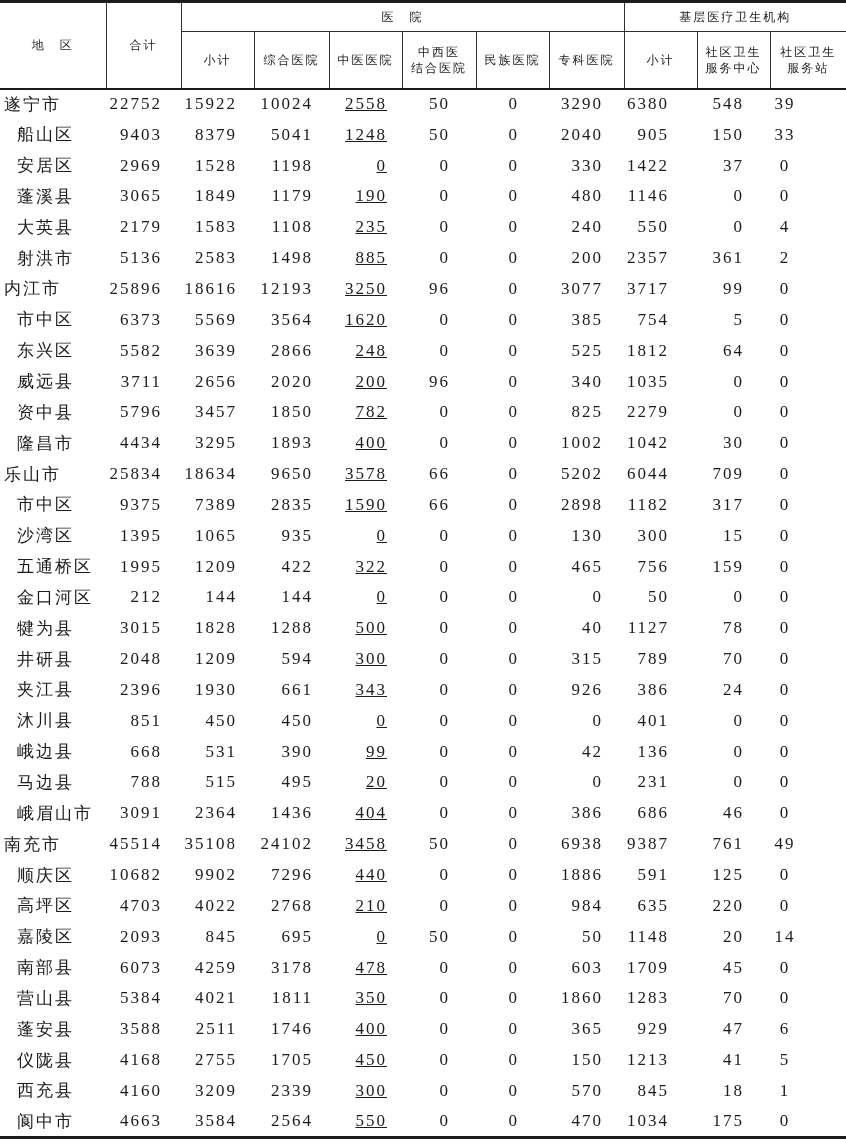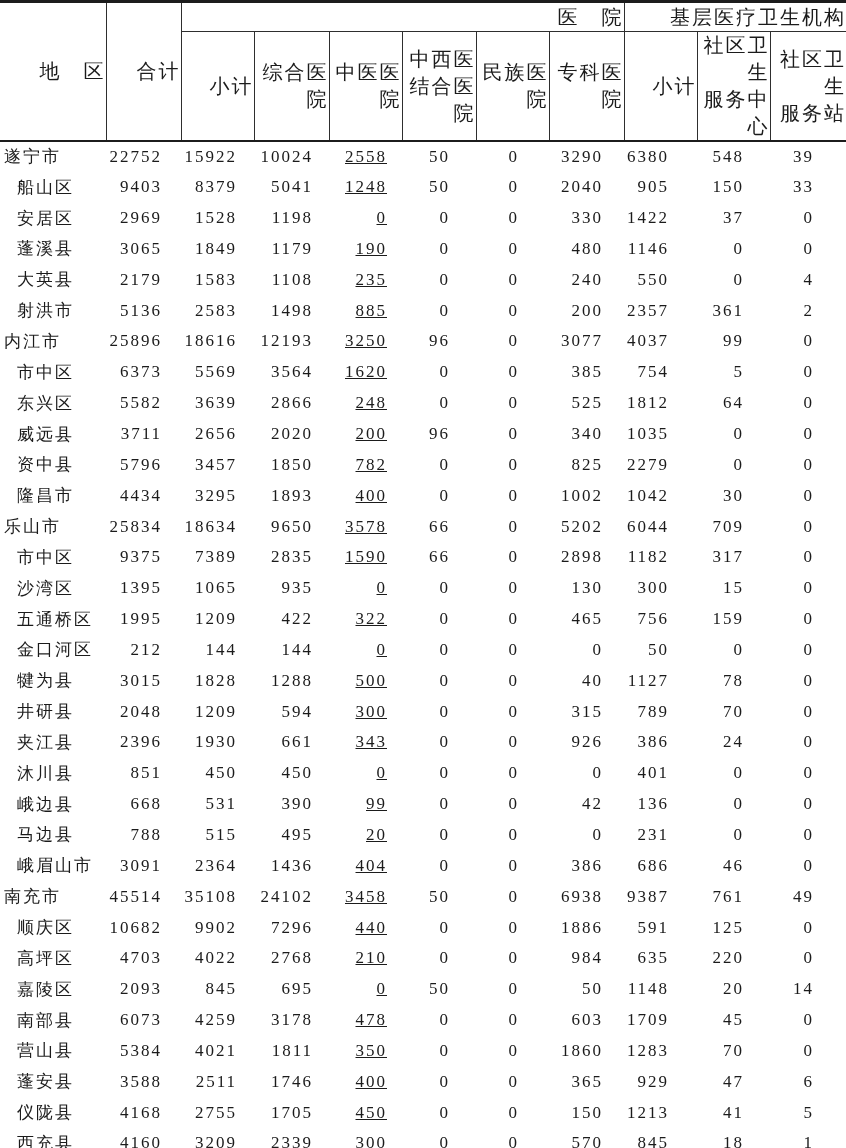--- a/index.html
+++ b/index.html
@@ -13,24 +13,24 @@
   table {
     width: 846px;
     border-collapse: collapse;
     table-layout: fixed;
     border-top: 3px solid #1c1c1c;
     border-bottom: 3px solid #1c1c1c;
   }
   thead { border-bottom: 2px solid #1c1c1c; }
   thead th {
     font-weight: normal;
-    text-align: right;
+    text-align: center;
     vertical-align: middle;
     border: 1px solid #2e2e2e;
-    font-size: 20px;
+    font-size: 12px;
     letter-spacing: 2px;
     white-space: pre-line;
     line-height: 1.35;
   }
   thead tr:first-child th:first-child { border-left: none; }
   thead tr th:last-child { border-right: none; }
   thead tr.group-row th { height: 30px; border-top: none; }
   thead tr.sub-row th { height: 57px; border-bottom: none; }
   th.span-h { border-bottom: none; }
   tbody td {
@@ -53,21 +53,21 @@
   }
   tbody td:nth-child(2)  { padding-right: 19px; }
   tbody td:nth-child(3)  { padding-right: 17px; }
   tbody td:nth-child(4)  { padding-right: 16px; }
   tbody td:nth-child(5)  { padding-right: 15px; text-decoration: underline; }
   tbody td:nth-child(6)  { padding-right: 26px; }
   tbody td:nth-child(7)  { padding-right: 30px; }
   tbody td:nth-child(8)  { padding-right: 21px; }
   tbody td:nth-child(9)  { padding-right: 28px; }
   tbody td:nth-child(10) { padding-right: 26px; margin-top: 8px; }
-  tbody td:nth-child(11) { padding-right: 32px; }
+  tbody td:nth-child(11) { padding-right: 46px; text-align: center; }
 </style>
 </head>
 <body>
 
 <table>
   <colgroup>
     <col style="width:106px">
       <col style="width:75px">
       <col style="width:73px">
     <col style="width:75px">
@@ -182,21 +182,21 @@
       </tr>
       <tr class="city">
         <td class="region">内江市</td>
         <td class="num">25896</td>
         <td class="num">18616</td>
         <td class="num">12193</td>
         <td class="num">3250</td>
         <td class="num">96</td>
         <td class="num">0</td>
         <td class="num">3077</td>
-        <td class="num">4037</td>
+        <td class="num">3717</td>
         <td class="num">99</td>
         <td class="num">0</td>
       </tr>
       <tr class="county">
         <td class="region">市中区</td>
         <td class="num">6373</td>
         <td class="num">5569</td>
         <td class="num">3564</td>
         <td class="num">1620</td>
         <td class="num">0</td>

